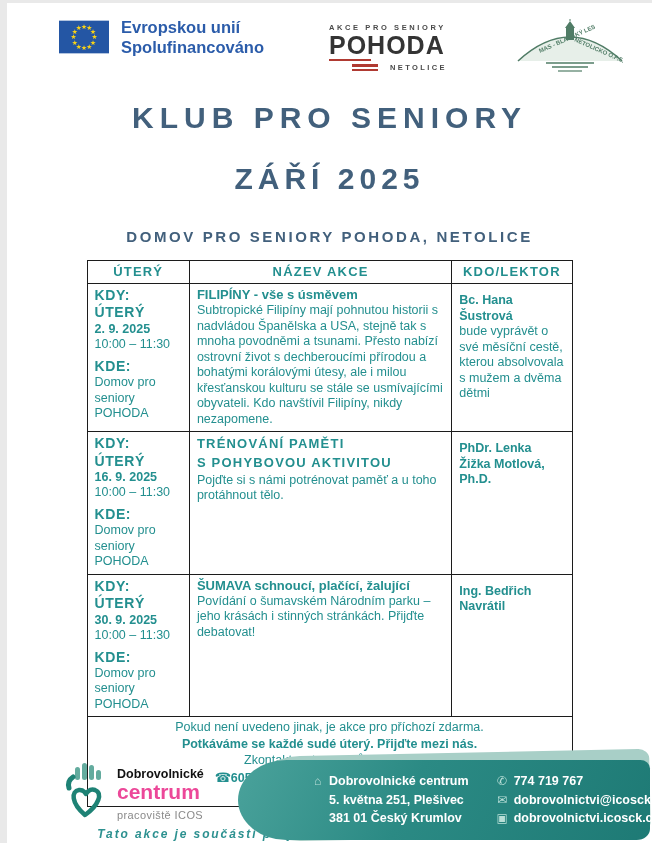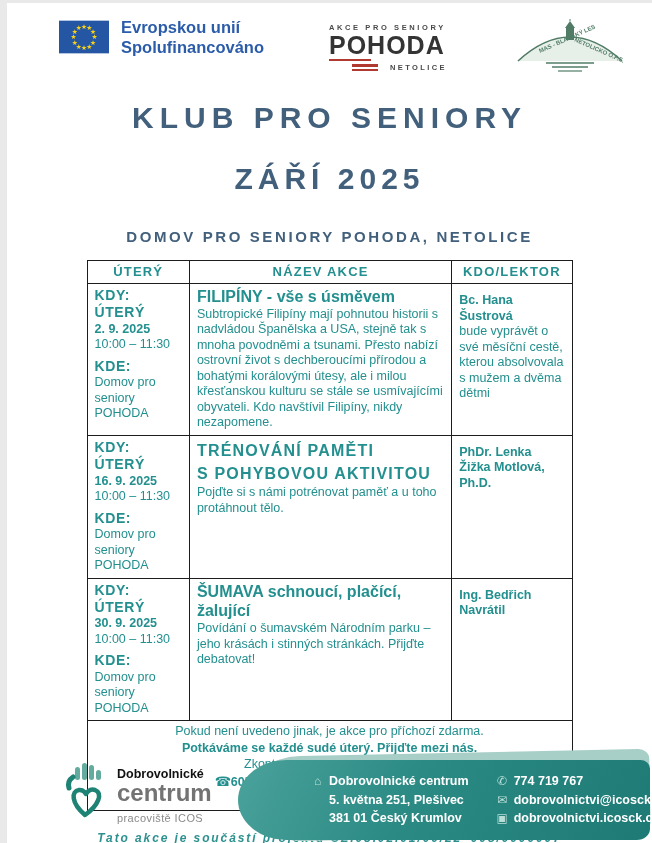--- a/index.html
+++ b/index.html
@@ -29,36 +29,36 @@
   
   table.events{border-collapse:collapse;margin:15px auto 0;width:486px;table-layout:fixed;}
   table.events td{border:1.5px solid #1c1c1c;vertical-align:top;padding:3px 7px 4px 7px;color:#238f8f;font-size:12.5px;line-height:1.24;}
   td.c-termin{width:93px;}
   td.c-event{width:246px;}
   td.c-lector{width:110px;}
   tr.head td{text-align:center;font-weight:800;letter-spacing:1.2px;font-size:13px;padding:3px 2px;}
   .lbl{font-weight:700;letter-spacing:.6px;font-size:14px;}
   .b{font-weight:700;}
   .kde{margin-top:5px;}
-  .event-title{font-weight:800;font-size:16px;white-space:pre-line;}
+  .event-title{font-weight:800;font-size:13px;white-space:pre-line;}
   .event-title.caps{letter-spacing:1.2px;line-height:1.45;}
   .lector-name{font-weight:700;padding-top:6px;}
   tr.tfoot td{text-align:center;padding:2px 4px 3px;line-height:1.32;}
   .contact-line{display:inline;}
   .email-link{color:#238f8f;font-weight:700;text-decoration:underline;}
   .ph-ic,.mg-ic{font-size:13px;}
 
   
   .note{margin:17px auto 0;text-align:center;color:#2d9190;font-size:12px;font-style:italic;font-weight:600;letter-spacing:1.9px;line-height:1.75;}
 
   
   .footer{position:absolute;left:0;right:0;bottom:0;height:100px;}
   .dc-logo{position:absolute;left:56px;top:18px;display:flex;gap:10px;align-items:flex-start;}
   .dc-text .l1{font-size:12.5px;font-weight:700;color:#111;margin-top:6px;}
-  .dc-text .l2{font-size:24px;font-weight:800;color:#737373;line-height:1;}
+  .dc-text .l2{font-size:21px;font-weight:800;color:#ec4899;line-height:1;}
   .dc-text .l3{font-size:11px;color:#8a8a8a;margin-top:7px;letter-spacing:.4px;}
   .blob-wrap{position:absolute;right:2px;bottom:3px;width:412px;height:80px;}
   .blob-accent{position:absolute;left:8px;top:-7px;right:0;bottom:2px;background:#a8cfc7;border-radius:90px 18px 24px 90px / 70px 16px 20px 70px;transform:rotate(-1.2deg);}
   .blob{position:absolute;inset:0;background:linear-gradient(115deg,#4aa29b 0%,#2b8a84 42%,#1e7a75 100%);border-radius:80px 16px 22px 80px / 66px 14px 18px 66px;display:flex;align-items:center;gap:26px;padding:0 14px 0 72px;box-sizing:border-box;}
   .blob .col{color:#ffffff;font-size:12.5px;font-weight:700;line-height:1.5;white-space:nowrap;}
   .blob .ic{display:inline-block;width:15px;color:#b8ded7;font-weight:400;font-size:12px;text-align:center;margin-right:4px;}
   .addr-ind{padding-left:19px;}
 </style>
 </head>
 <body>

